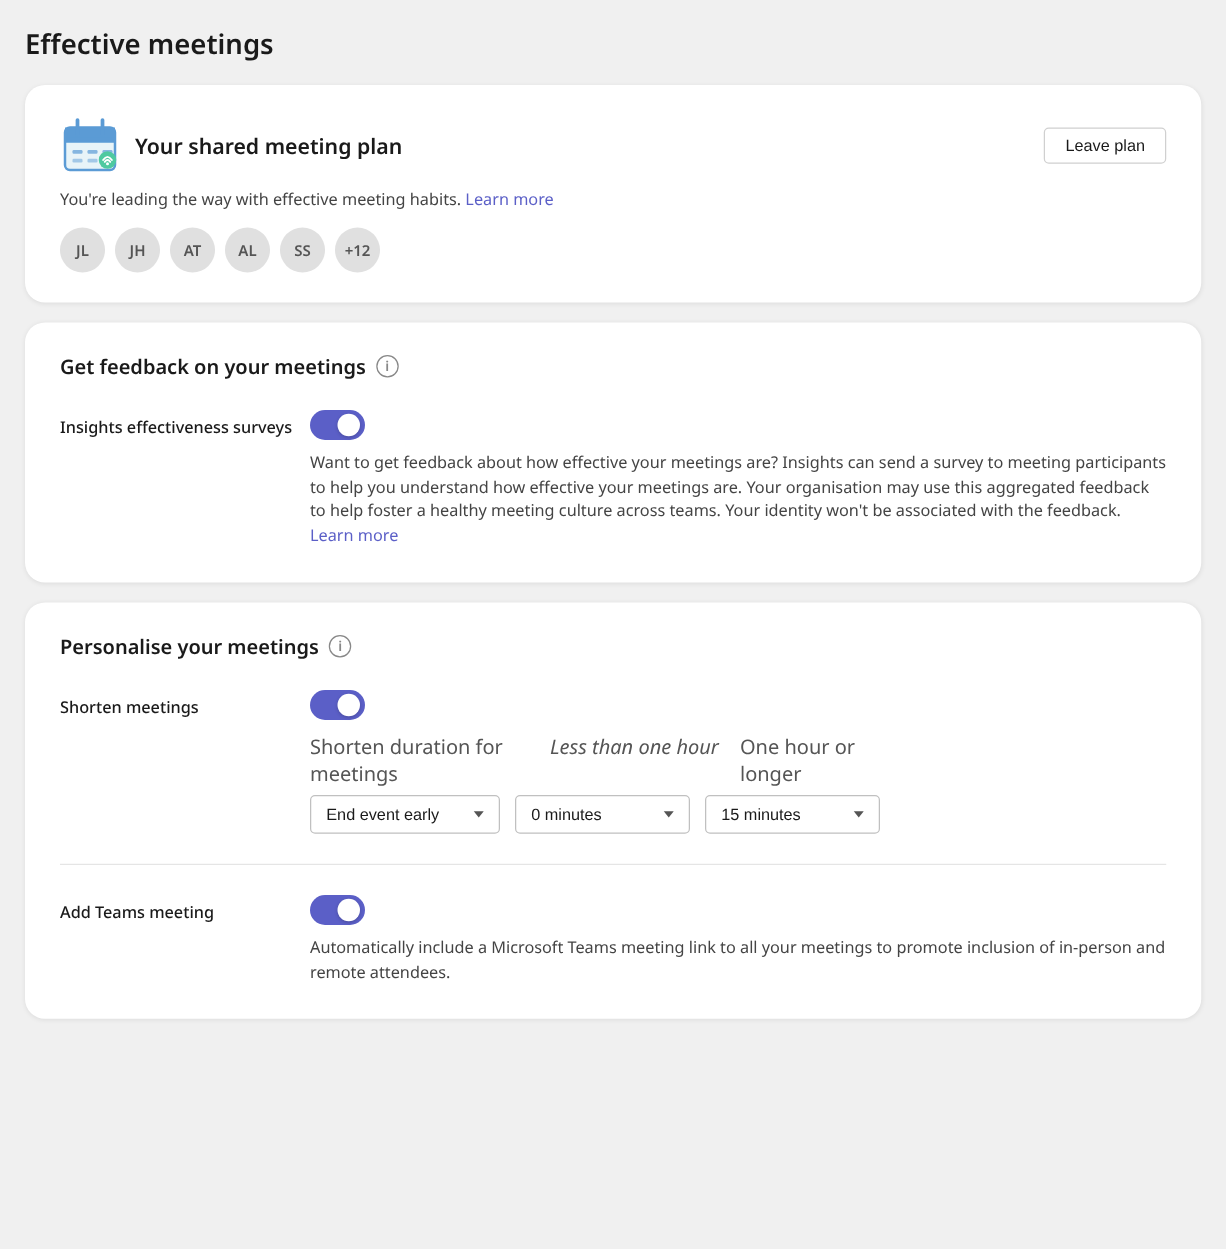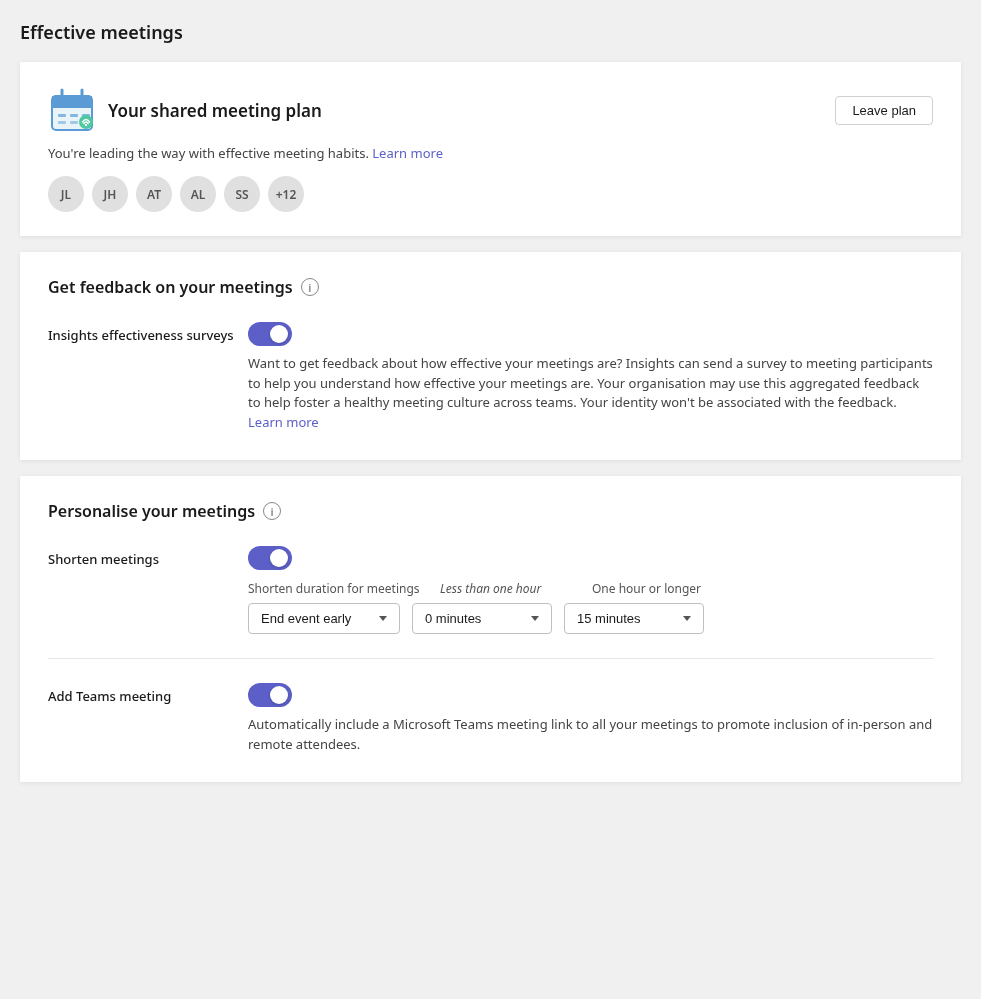--- a/index.html
+++ b/index.html
@@ -8,29 +8,29 @@
       background: #f0f0f0;
       font-family: 'Segoe UI', system-ui, -apple-system, sans-serif;
       font-size: 14px;
       color: #1a1a1a;
       padding: 20px;
       width: 981px;
       min-height: 999px;
     }
 
     .page-title {
-      font-size: 18px;
+      font-size: 22px;
       font-weight: 600;
       margin-bottom: 18px;
       color: #1a1a1a;
     }
 
     .card {
       background: #ffffff;
-      border-radius: 1px;
+      border-radius: 16px;
       padding: 24px 28px;
       margin-bottom: 16px;
       box-shadow: 0 1px 4px rgba(0,0,0,0.08);
     }
 
     
     .plan-header {
       display: flex;
       align-items: center;
       justify-content: space-between;
@@ -189,21 +189,21 @@
       margin-top: 10px;
     }
 
     .shorten-labels {
       display: flex;
       gap: 12px;
       margin-bottom: 6px;
     }
 
     .shorten-label-item {
-      font-size: 12px;
+      font-size: 16px;
       color: #555;
     }
 
     .shorten-label-item:first-child { width: 180px; }
     .shorten-label-item:nth-child(2) { width: 140px; font-style: italic; }
     .shorten-label-item:nth-child(3) { width: 140px; }
 
     .shorten-dropdowns {
       display: flex;
       gap: 12px;

